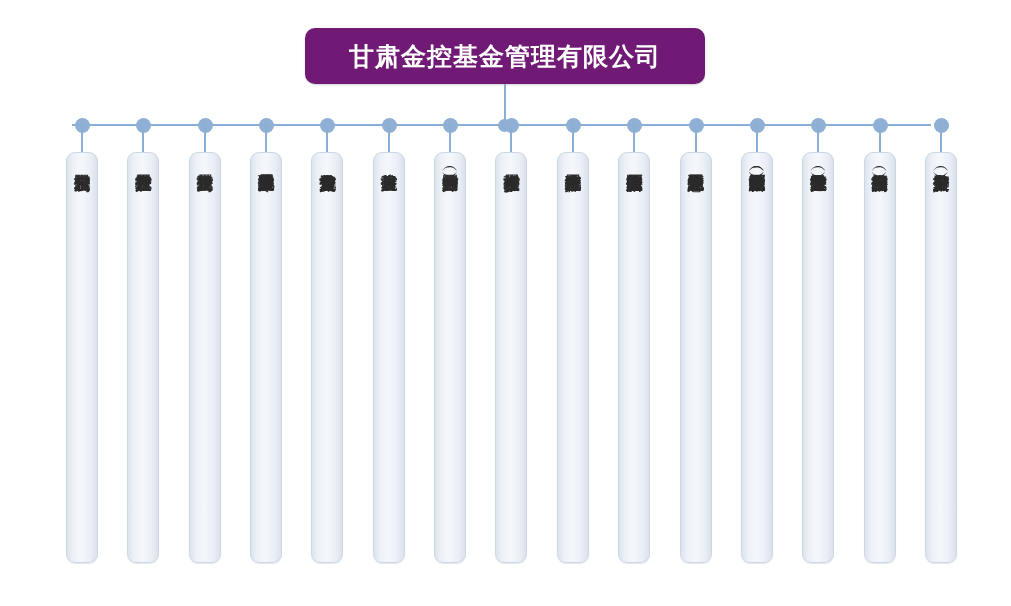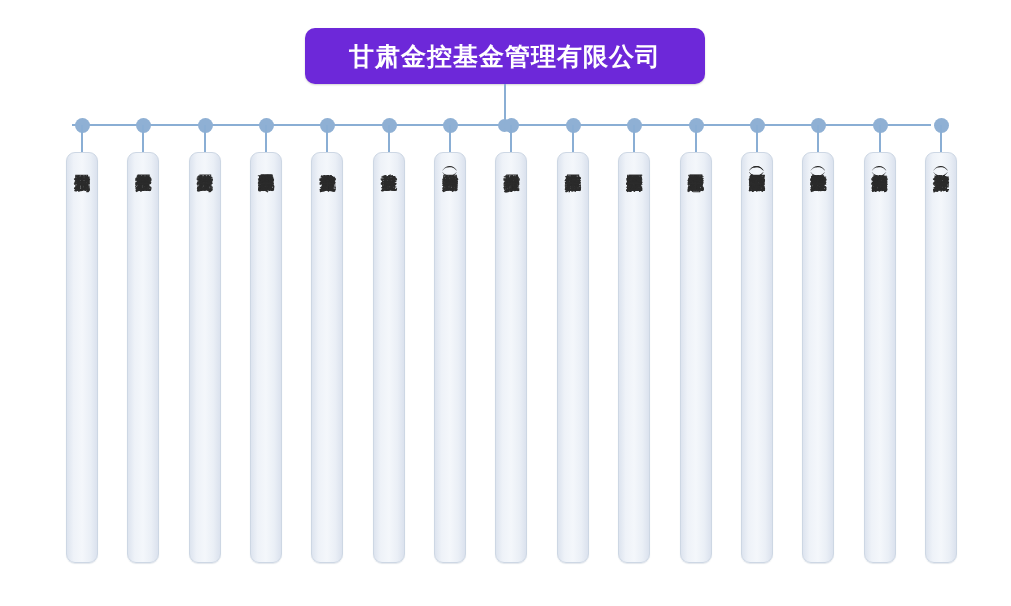--- a/index.html
+++ b/index.html
@@ -18,21 +18,21 @@
     overflow: hidden;
   }
 
   
   .root-node {
     position: absolute;
     left: 305px;
     top: 28px;
     width: 400px;
     height: 56px;
-    background: #6d28d9;
+    background: #701a75;
     border-radius: 10px;
     box-shadow: 0 1px 2px rgba(0,0,0,0.18);
     display: flex;
     align-items: center;
     justify-content: center;
     box-sizing: border-box;
     text-align: right;
   }
   .root-label {
     color: #ffffff;

